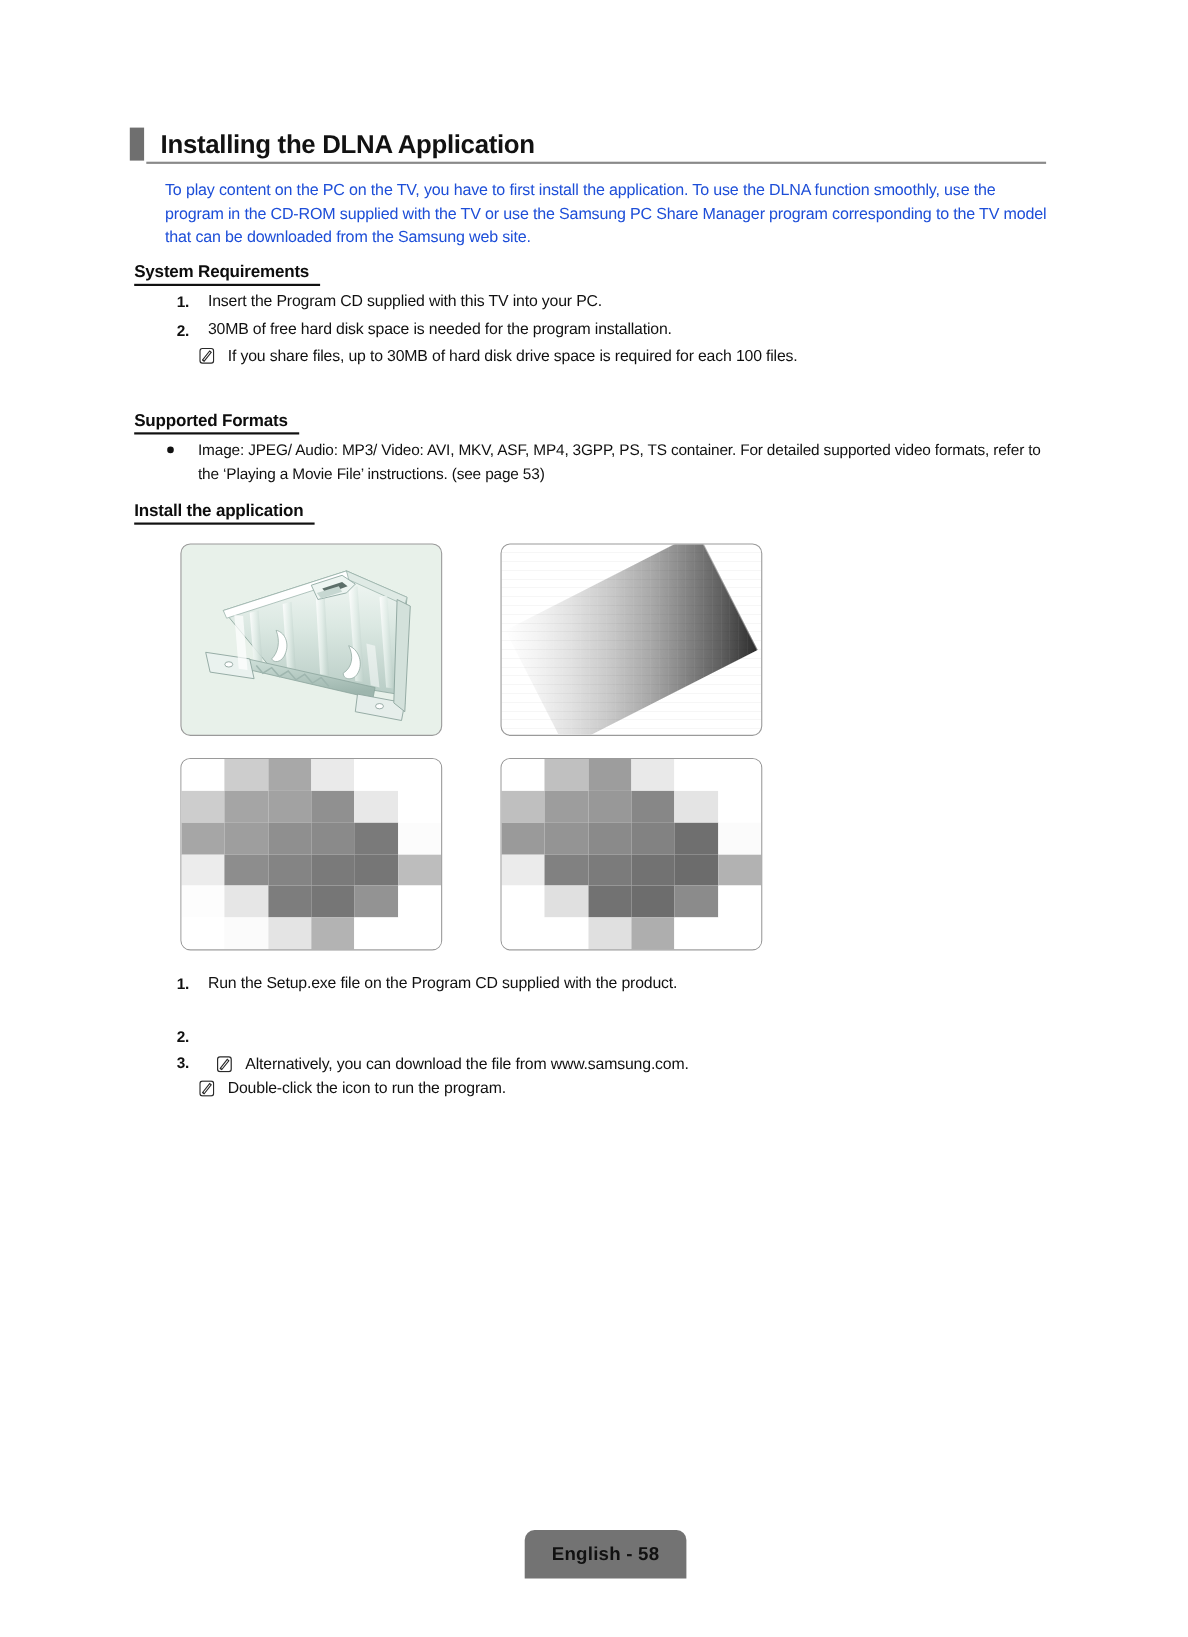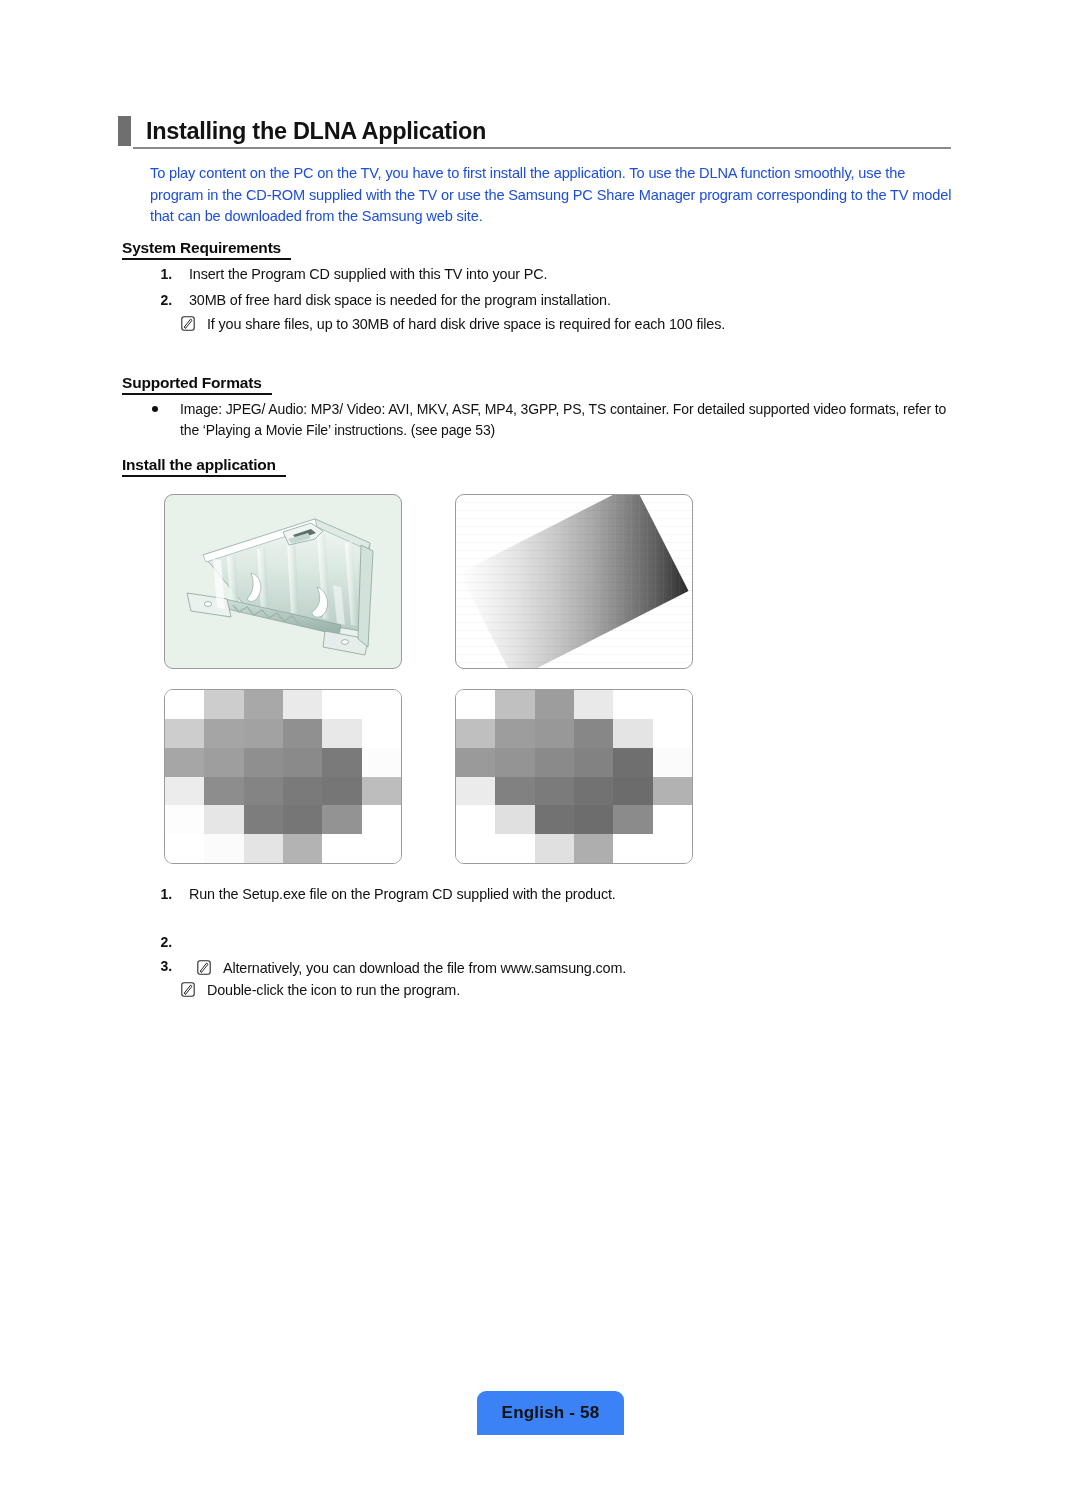--- a/index.html
+++ b/index.html
@@ -220,21 +220,21 @@
   
   .bracket-svg { position: absolute; left: 0; top: 0; }
 
   
   .footer {
     position: absolute;
     left: 477px;
     top: 1391px;
     width: 147px;
     height: 44px;
-    background: #3b82f6;
+    background: #737373;
     border-radius: 9px 9px 0 0;
     display: flex;
     align-items: center;
     justify-content: center;
   }
   .footer-text {
     font-size: 17px;
     font-weight: bold;
     letter-spacing: 0.2px;
     color: #111;

